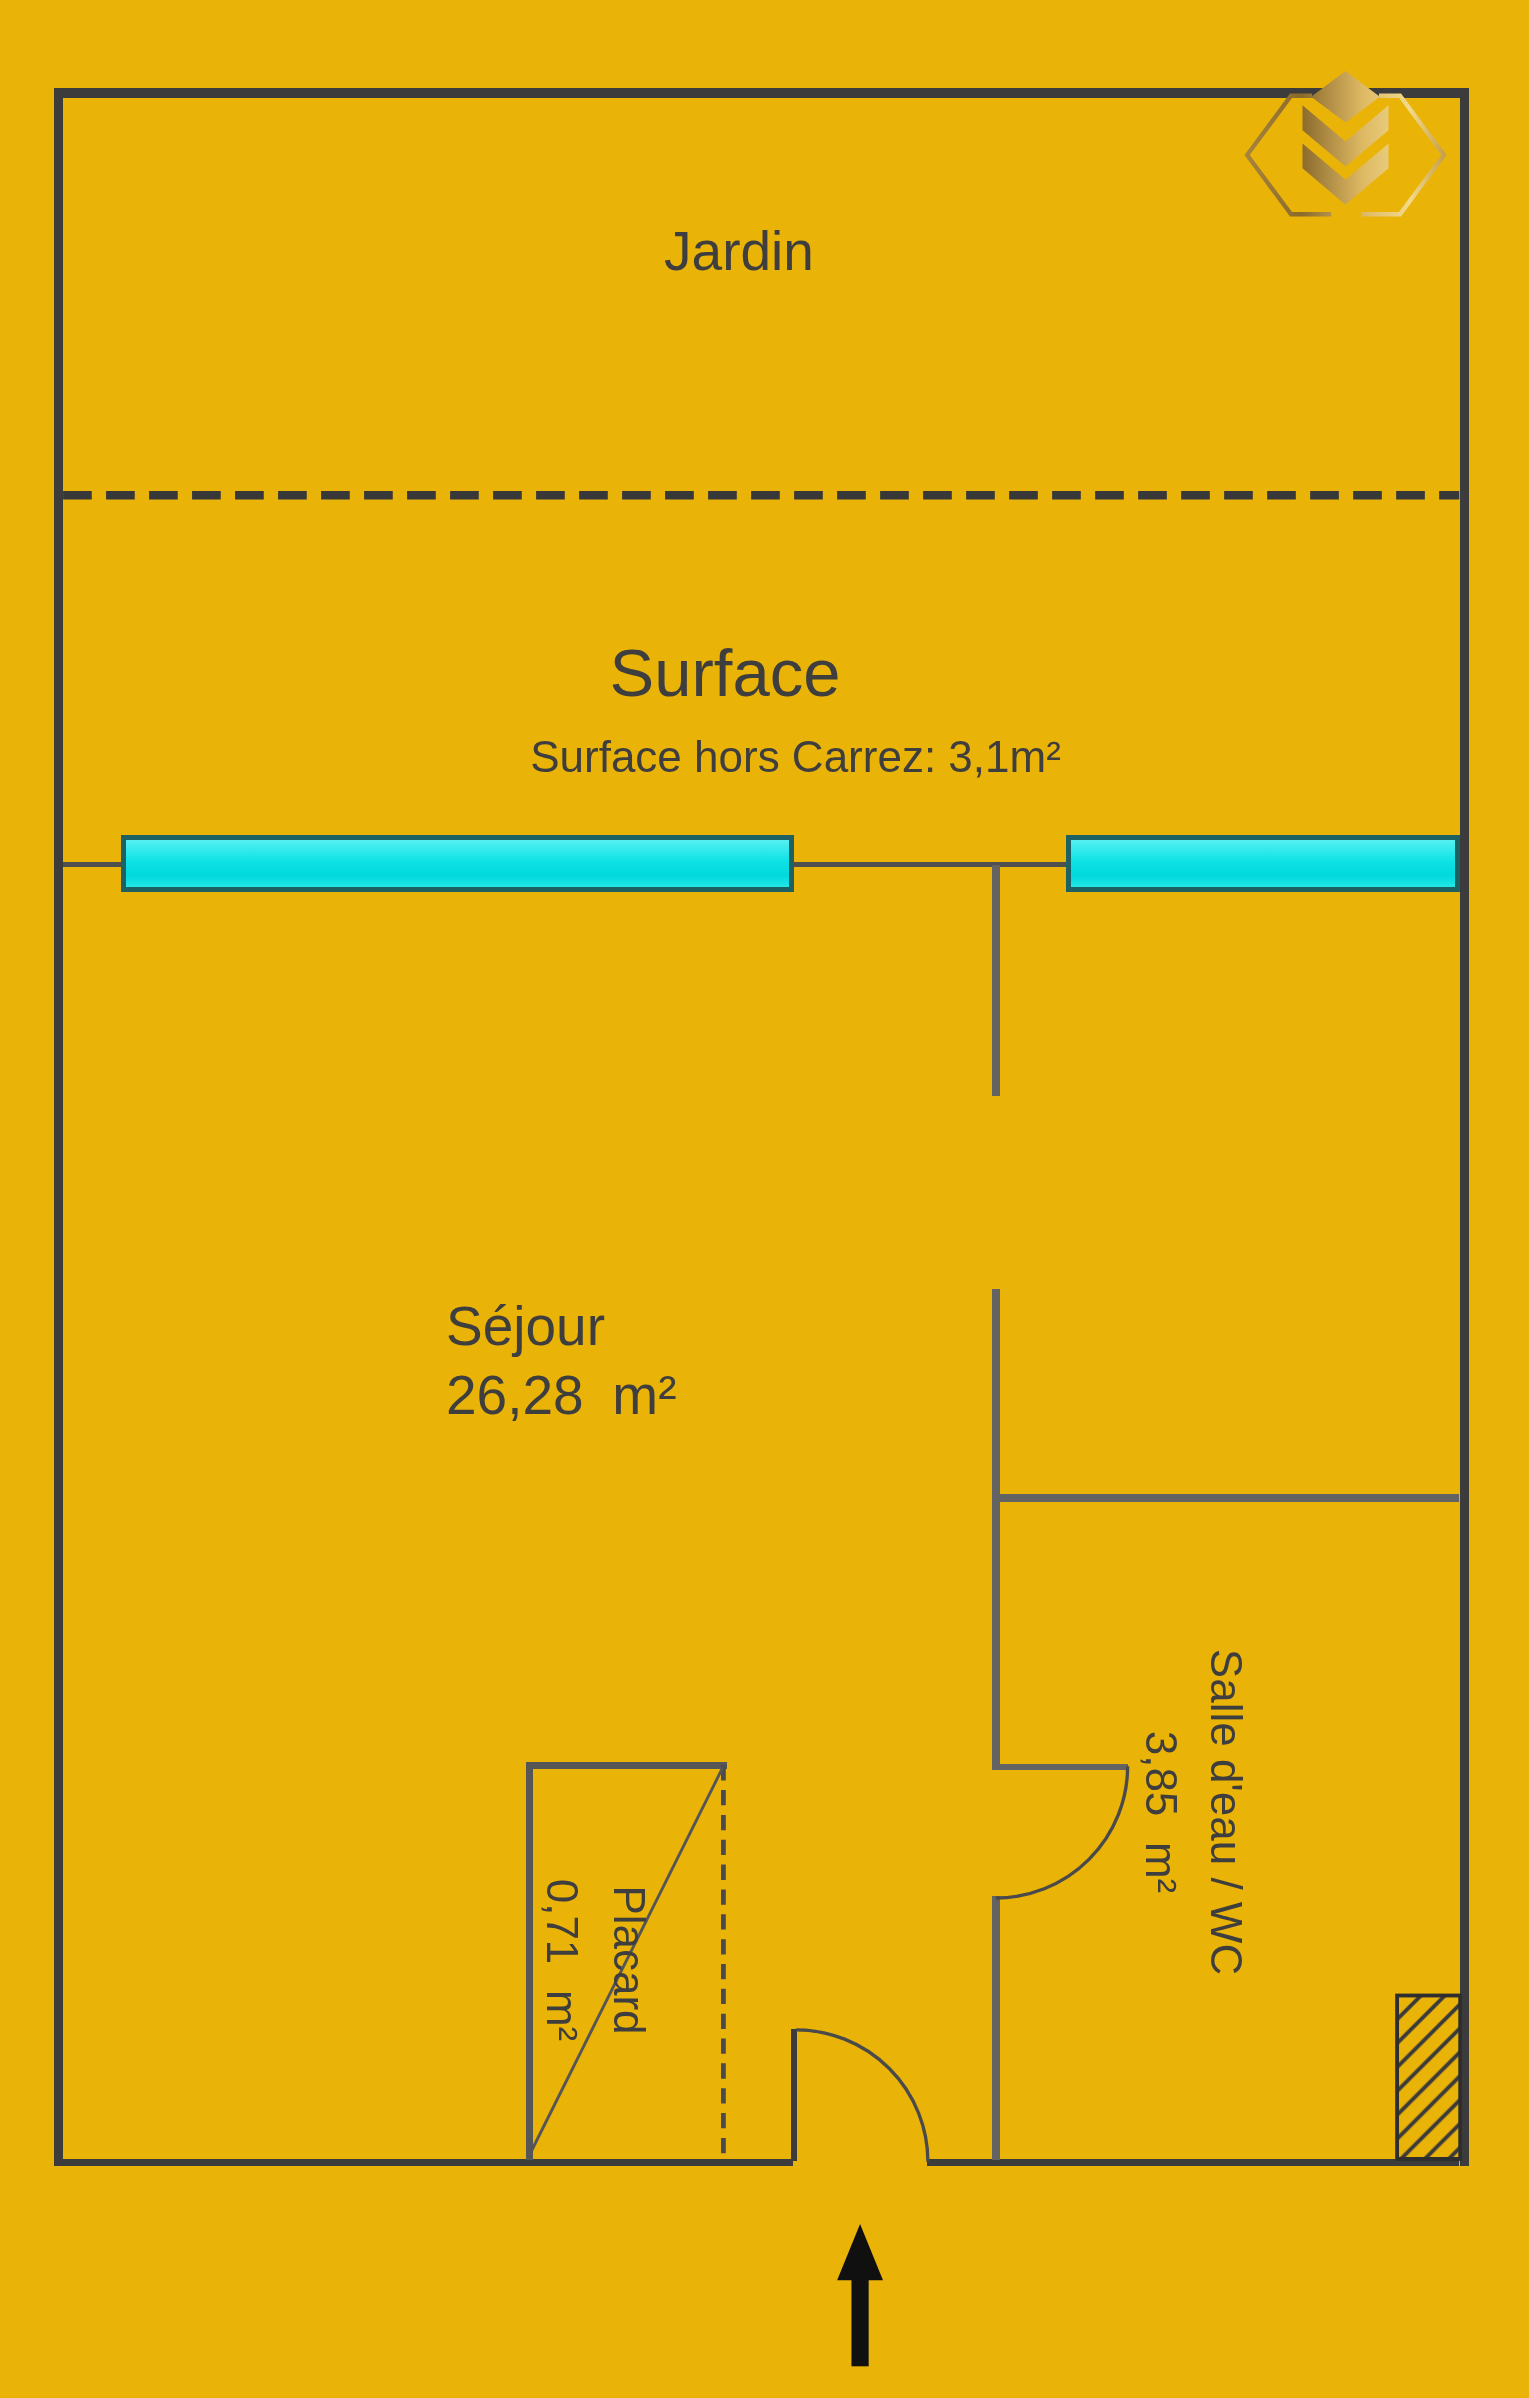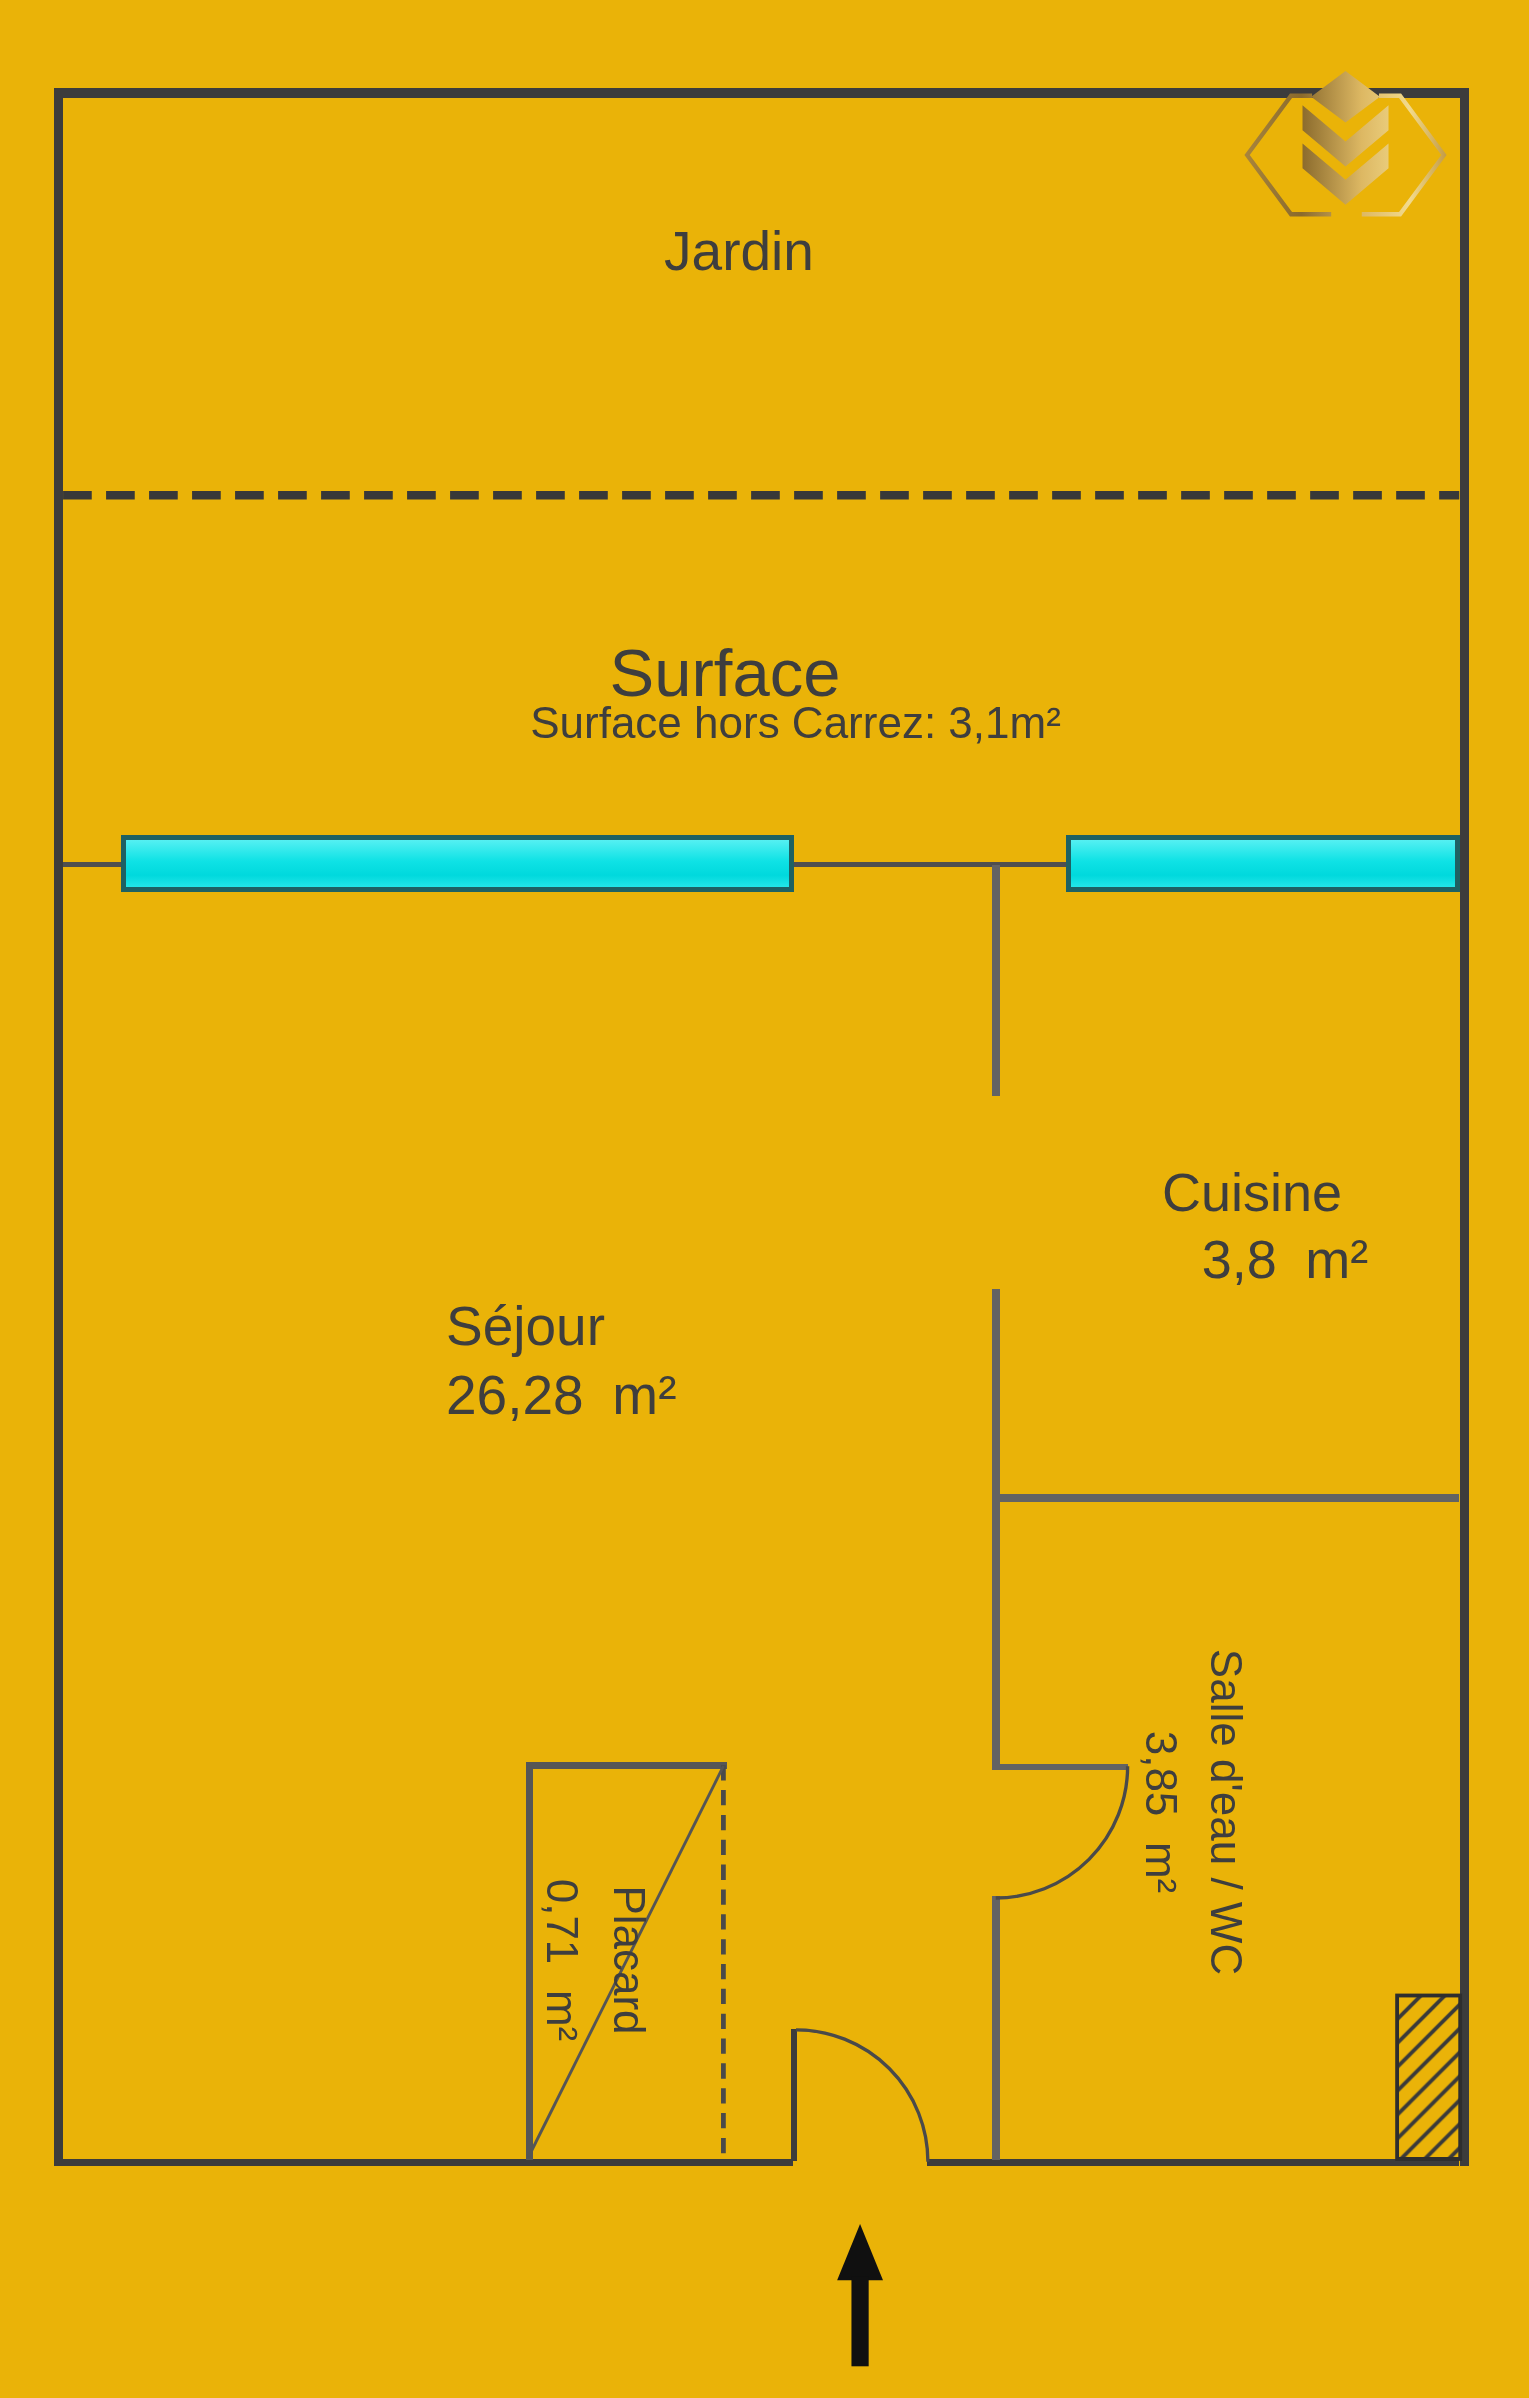--- a/index.html
+++ b/index.html
@@ -100,33 +100,29 @@
     </g>
   </svg>
 
   <div class="label center" style="left:452px;top:218px;width:574px;font-size:55px;">
     <div>Jardin</div>
   </div>
 
   <div class="label center" style="left:438px;top:633px;width:574px;font-size:67px;">
     <div>Surface</div>
   </div>
-  <div class="label center" style="left:413px;top:697px;width:765px;font-size:44px;">
+  <div class="label center" style="left:413px;top:731px;width:765px;font-size:44px;">
     <div>Surface hors Carrez: 3,1m²</div>
   </div>
 
   <div class="label" style="left:446px;top:1292px;font-size:55px;line-height:69px;">
     <div>Séjour</div>
     <div class="area">26,28 m²</div>
   </div>
 
-  <div class="label center" style="left:1061px;top:1159px;width:382px;font-size:54px;line-height:67px;">
-    <div>Cuisine</div>
-    <div class="area" style="transform:translateX(33px);">3,8 m²</div>
-  </div>
 
   <div class="label center rot90" style="left:993px;top:1747px;width:401px;height:130px;font-size:44px;line-height:65px;">
     <div>Salle d'eau / WC</div>
     <div class="area">3,85 m²</div>
   </div>
 
   <div class="label center rot90" style="left:462px;top:1893px;width:268px;height:134px;font-size:44px;line-height:67px;">
     <div>Placard</div>
     <div class="area">0,71 m²</div>
   </div>

